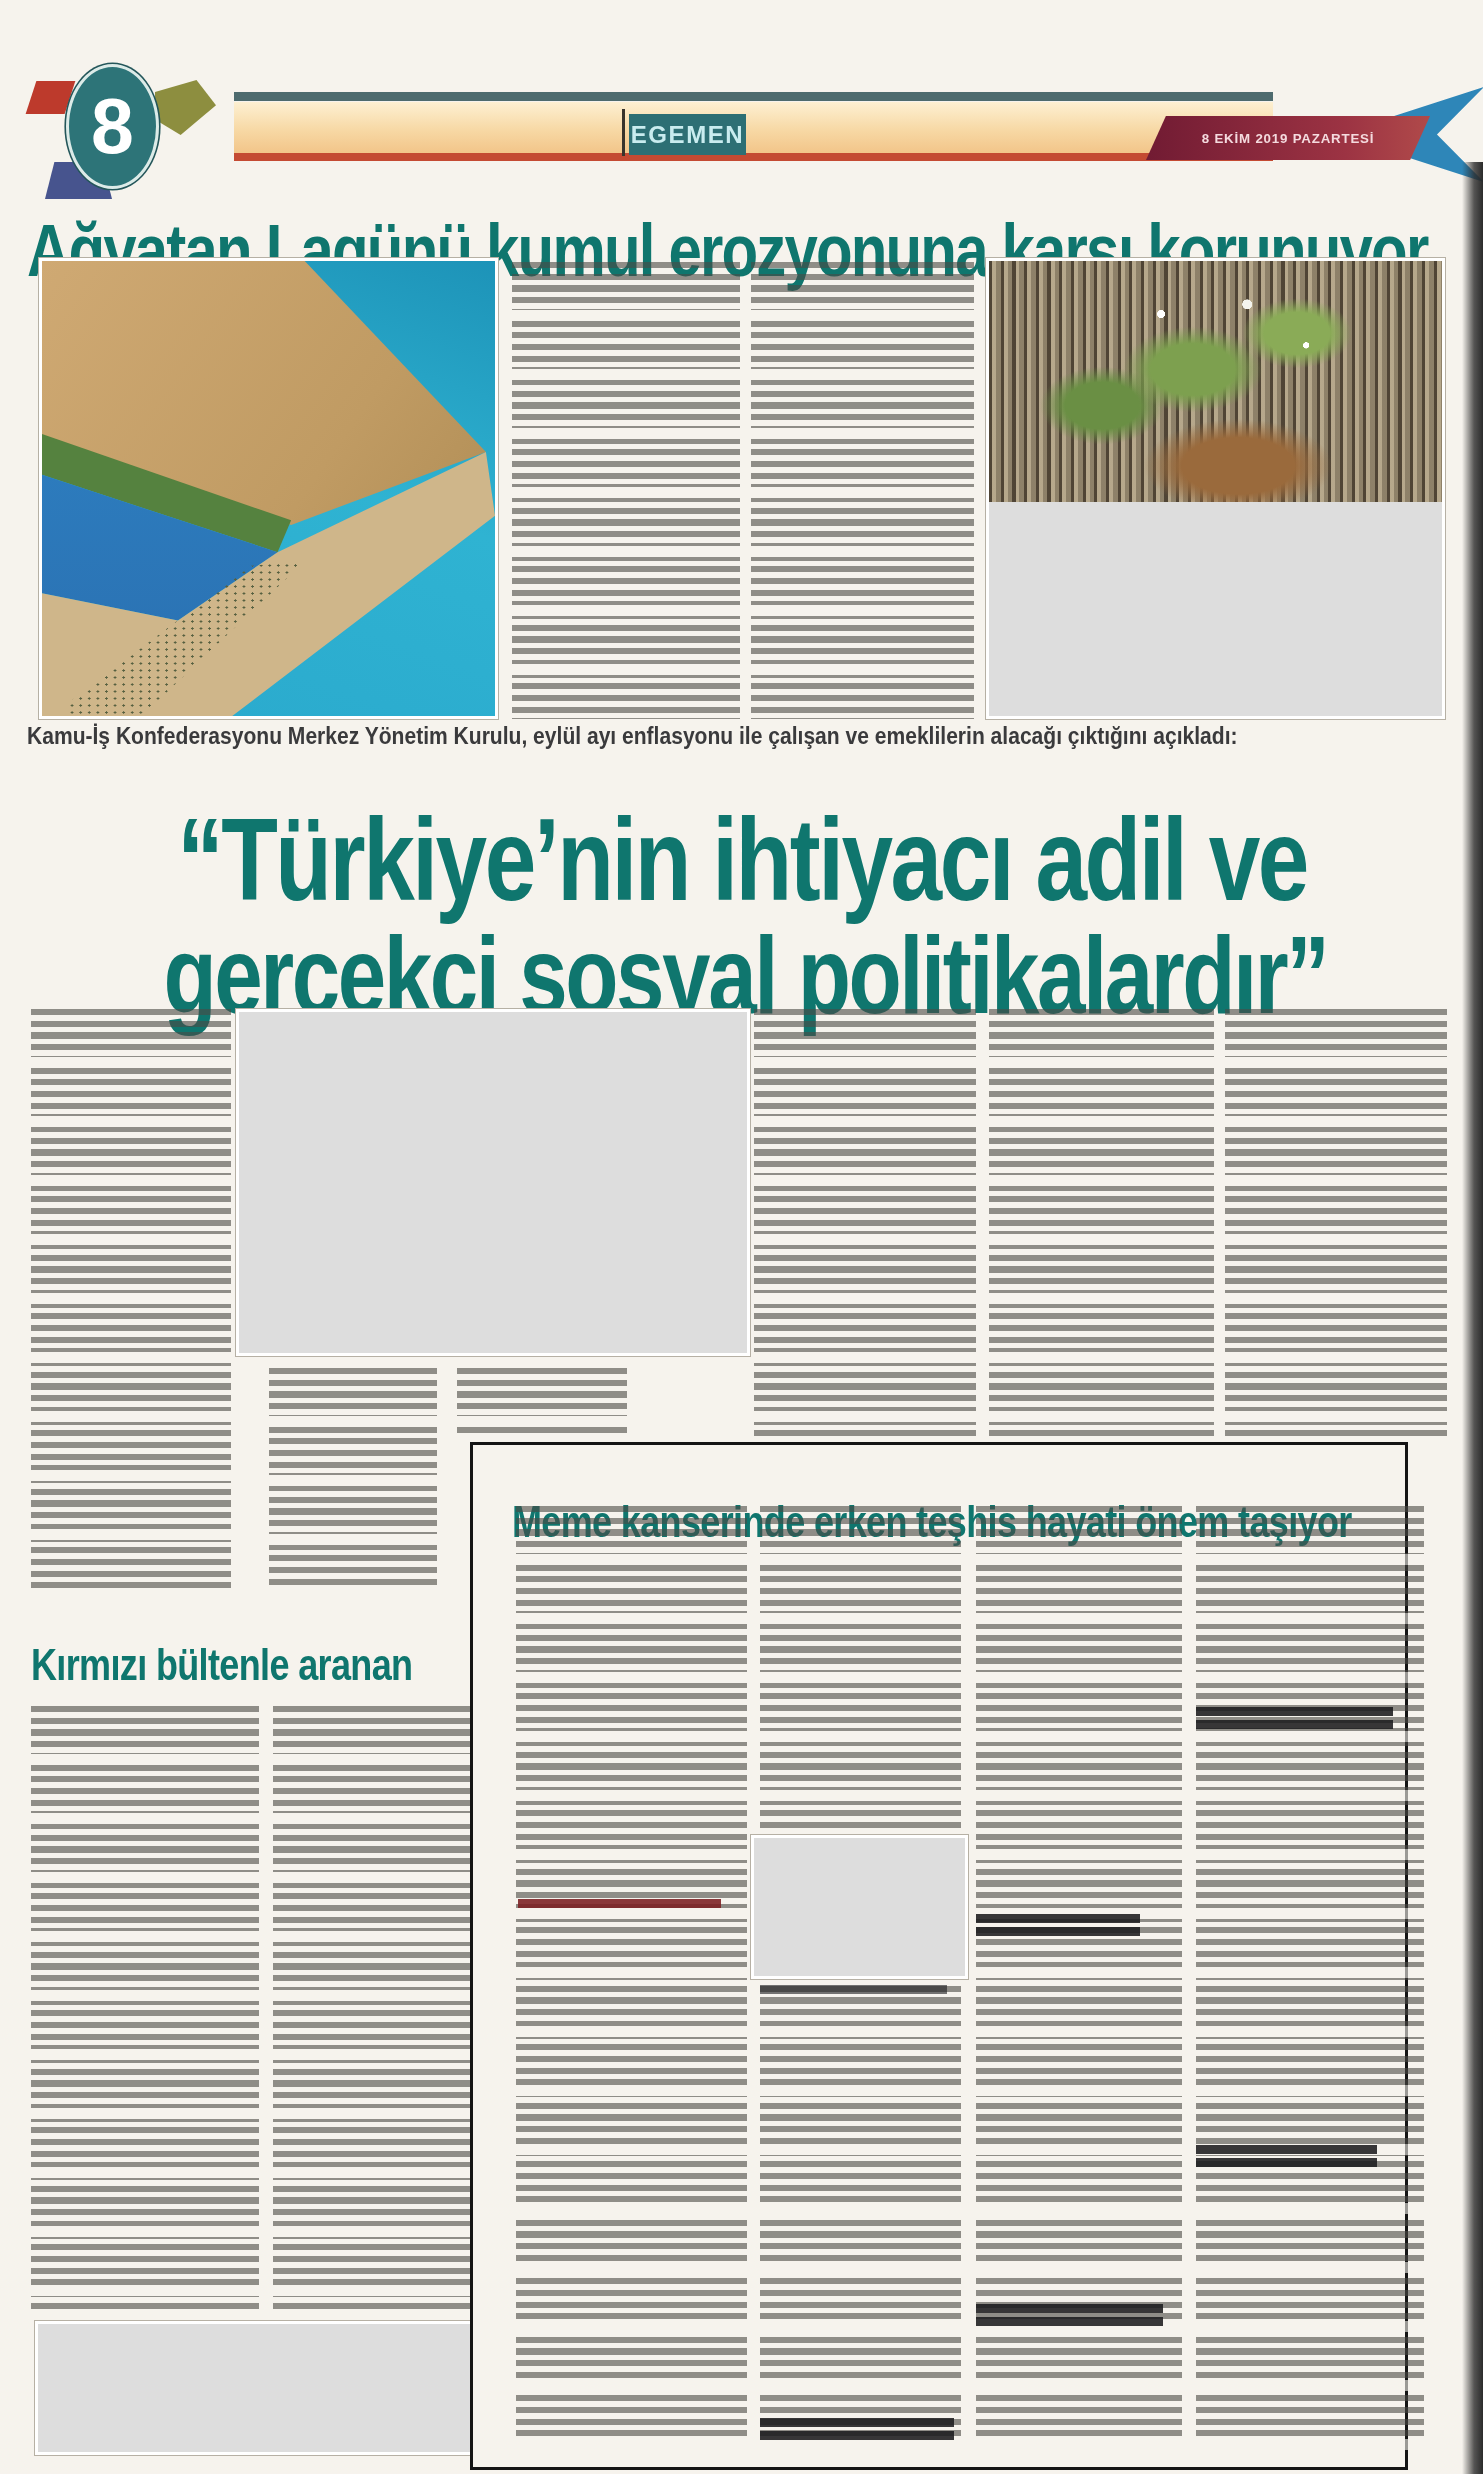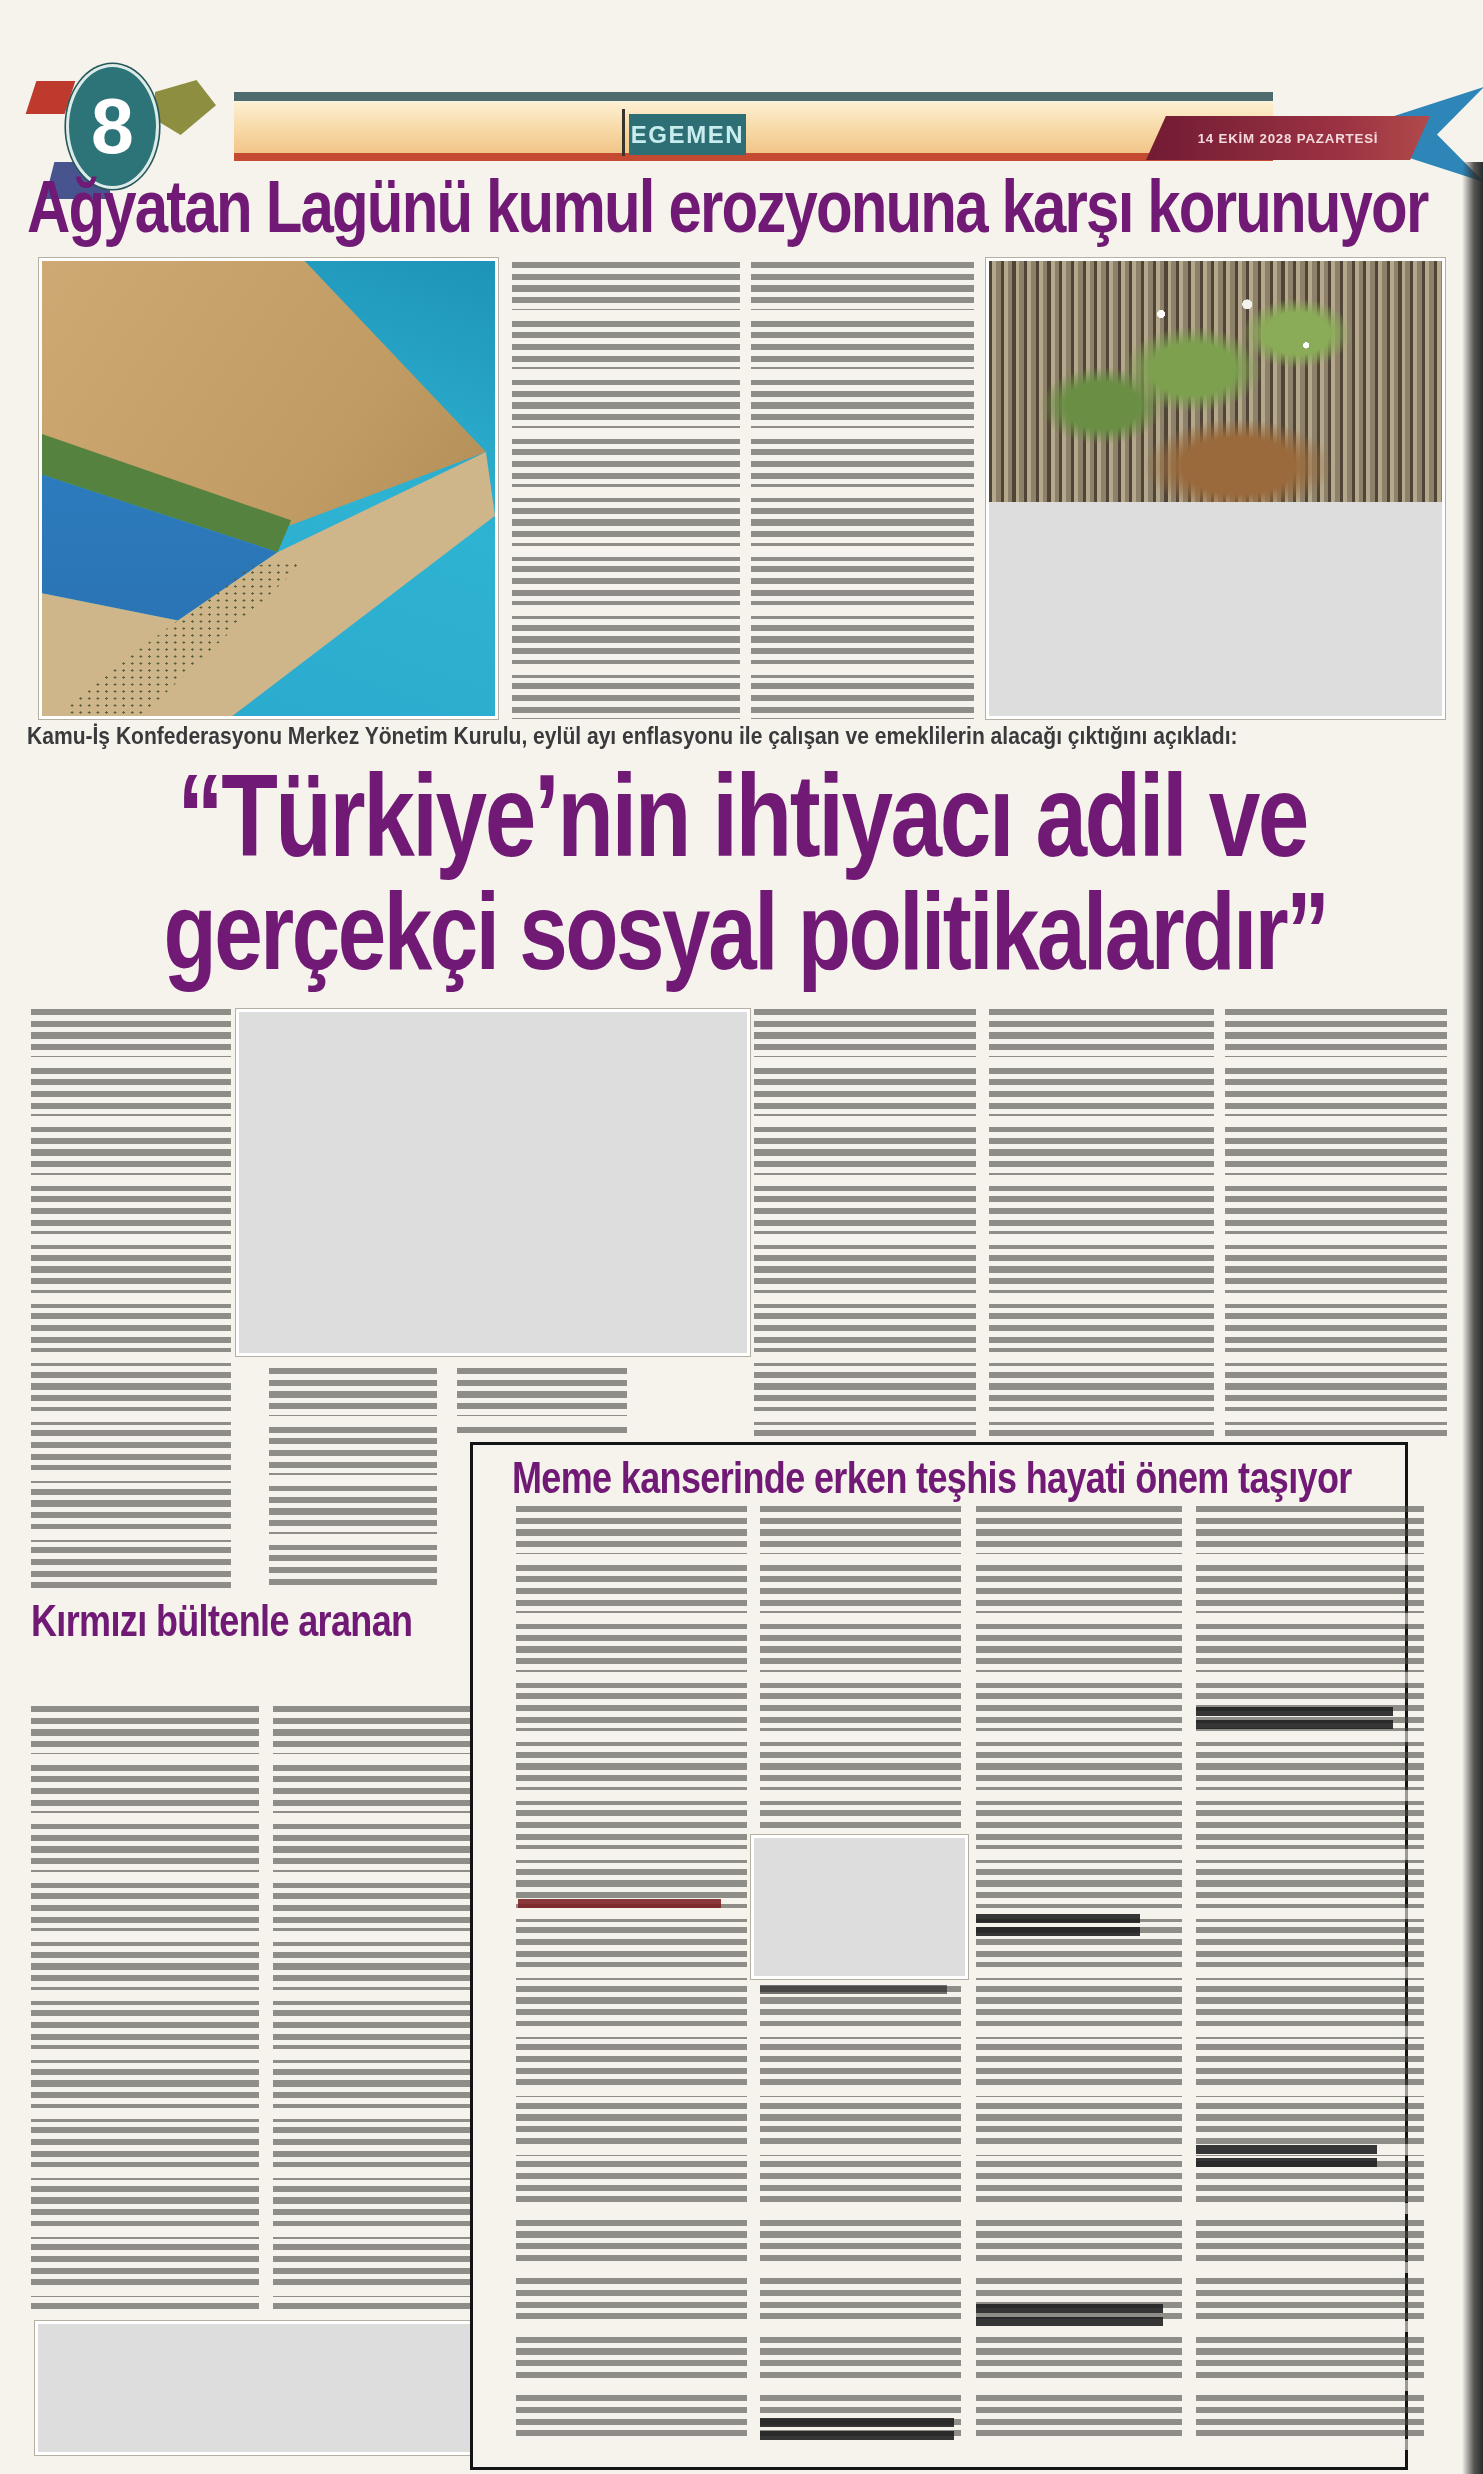--- a/index.html
+++ b/index.html
@@ -21,21 +21,21 @@
   .egemen-box{background:#2d6f74;display:flex;align-items:center;justify-content:center;}
   .egemen-box span{color:#c9ecef;font-weight:bold;font-size:24px;letter-spacing:1.6px;}
   .date-band{background:linear-gradient(90deg,#711b33 0%,#9c3343 70%,#b04a4a 100%);
              clip-path:polygon(7% 0,100% 0,93% 100%,0 100%);
              display:flex;align-items:center;justify-content:center;z-index:2;}
   .date-band span{color:#f4dade;font-size:13.3px;font-weight:bold;letter-spacing:0.8px;}
   .blue-arrow{background:#2e86b8;clip-path:polygon(0 50%,100% 0,68% 50%,100% 100%);z-index:1;}
   .scan-edge{background:linear-gradient(90deg,rgba(0,0,0,0) 0%,rgba(45,45,45,.8) 55%,#262626 100%);z-index:9;}
 
   
-  .hl{color:#701a75;font-weight:bold;white-space:nowrap;}
+  .hl{color:#0f766e;font-weight:bold;white-space:nowrap;margin-top:44px;}
   .cond{display:inline-block;transform:scaleX(.8);transform-origin:0 50%;}
   .cond-c{display:inline-block;transform:scaleX(.8);transform-origin:50% 50%;}
   .hl-main{font-size:75px;line-height:72px;letter-spacing:-2.3px;}
   .hl-quote1{font-size:116px;line-height:114px;letter-spacing:-3.1px;text-align:center;width:100%;}
   .hl-quote2{font-size:109px;line-height:116px;letter-spacing:-3.1px;text-align:center;width:100%;}
   .hl-health{font-size:45px;line-height:44px;letter-spacing:-0.8px;}
   .hl-crime{font-size:45px;line-height:44px;letter-spacing:-0.8px;}
   .deck{color:#3a3a3c;font-weight:bold;font-size:23.4px;white-space:nowrap;}
   .deck .cond{transform:scaleX(.9);}
 
@@ -137,21 +137,21 @@
   <div class="abs bar-red" style="left:234px;top:153px;width:1039px;height:7.8px;"></div>
   <div class="abs badge" style="left:66px;top:64px;width:87px;height:119px;">
     <span>8</span>
   </div>
   <div class="abs egemen-tick" style="left:622px;top:109px;width:3.1px;height:47px;"></div>
   <div class="abs egemen-box" style="left:629px;top:114px;width:117px;height:41px;">
     <span>EGEMEN</span>
   </div>
   <div class="abs blue-arrow" style="left:1337px;top:87px;width:147px;height:95px;"></div>
   <div class="abs date-band" style="left:1146px;top:116px;width:284px;height:44px;">
-    <span>14 EKİM 2028 PAZARTESİ</span>
+    <span>8 EKİM 2019 PAZARTESİ</span>
   </div>
   <div class="abs scan-edge" style="left:1462px;top:162px;width:22px;height:2312px;"></div>
 
   <div class="abs hl hl-main" style="left:27px;top:170px;width:1441px;height:72px;">
     <span class="cond">Ağyatan Lagünü kumul erozyonuna karşı korunuyor</span>
   </div>
 
   <div class="abs photo" style="left:39px;top:258px;width:459px;height:461px;">
     <div class="lagoon-sea"></div>
     <div class="lagoon-dune"></div>

